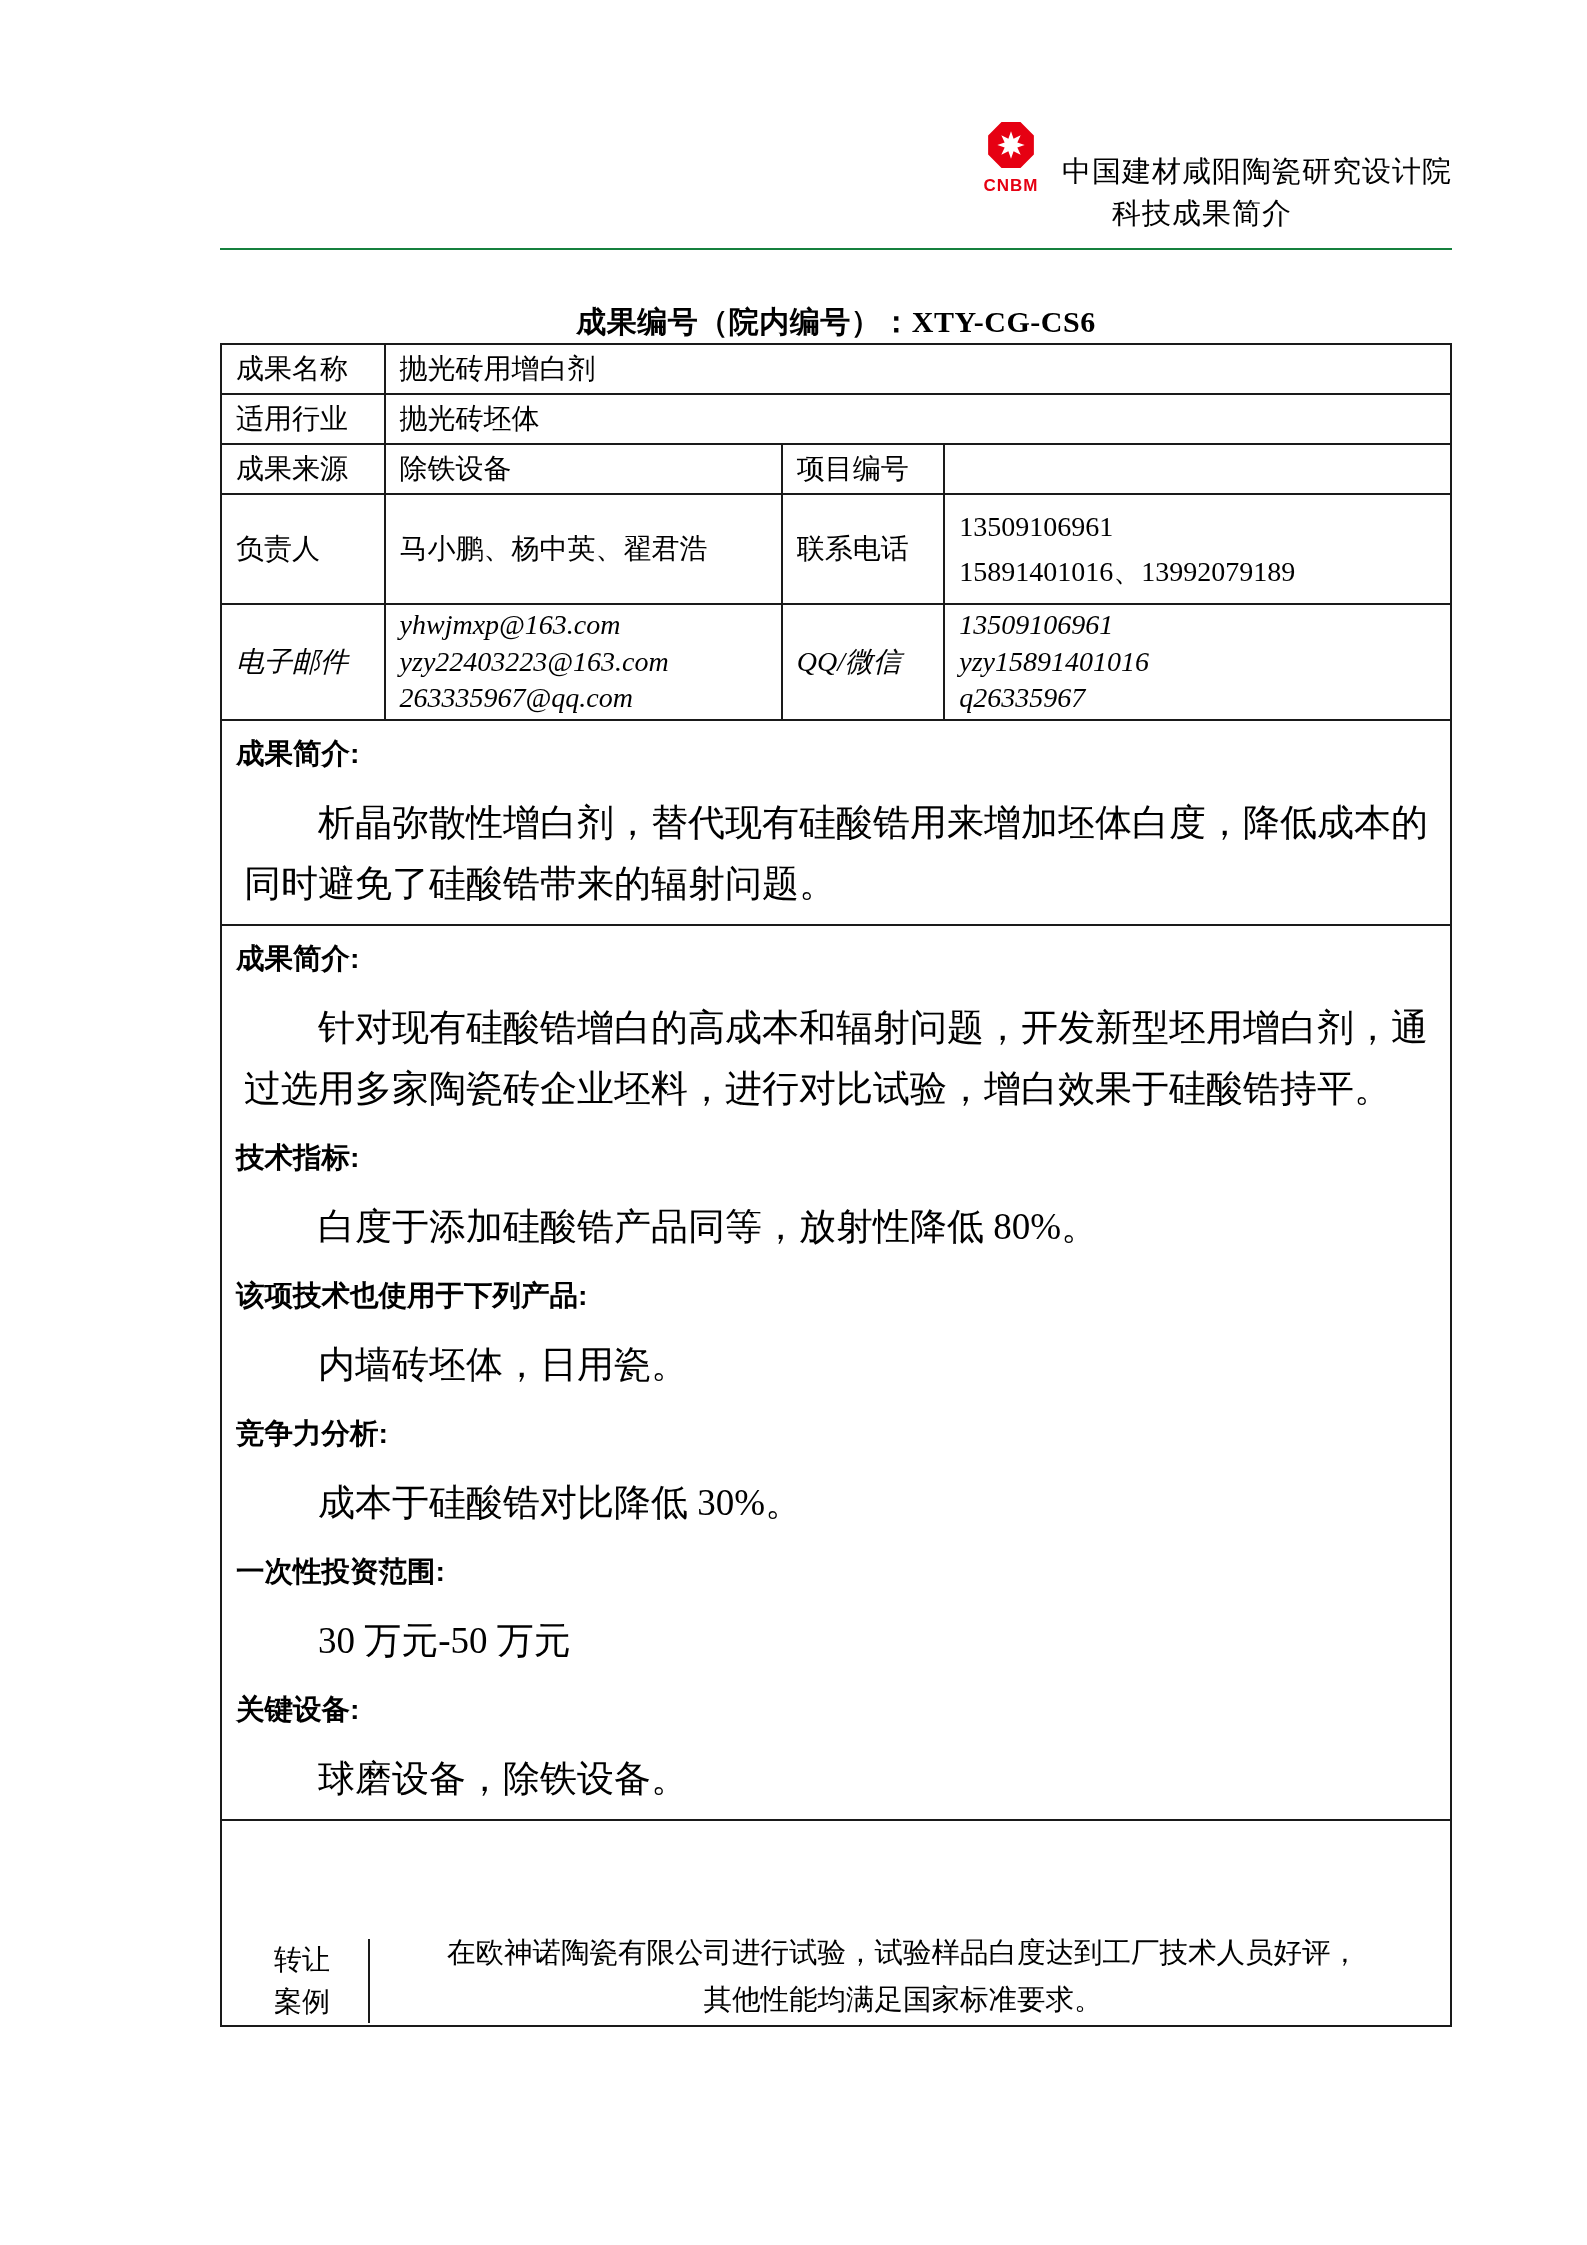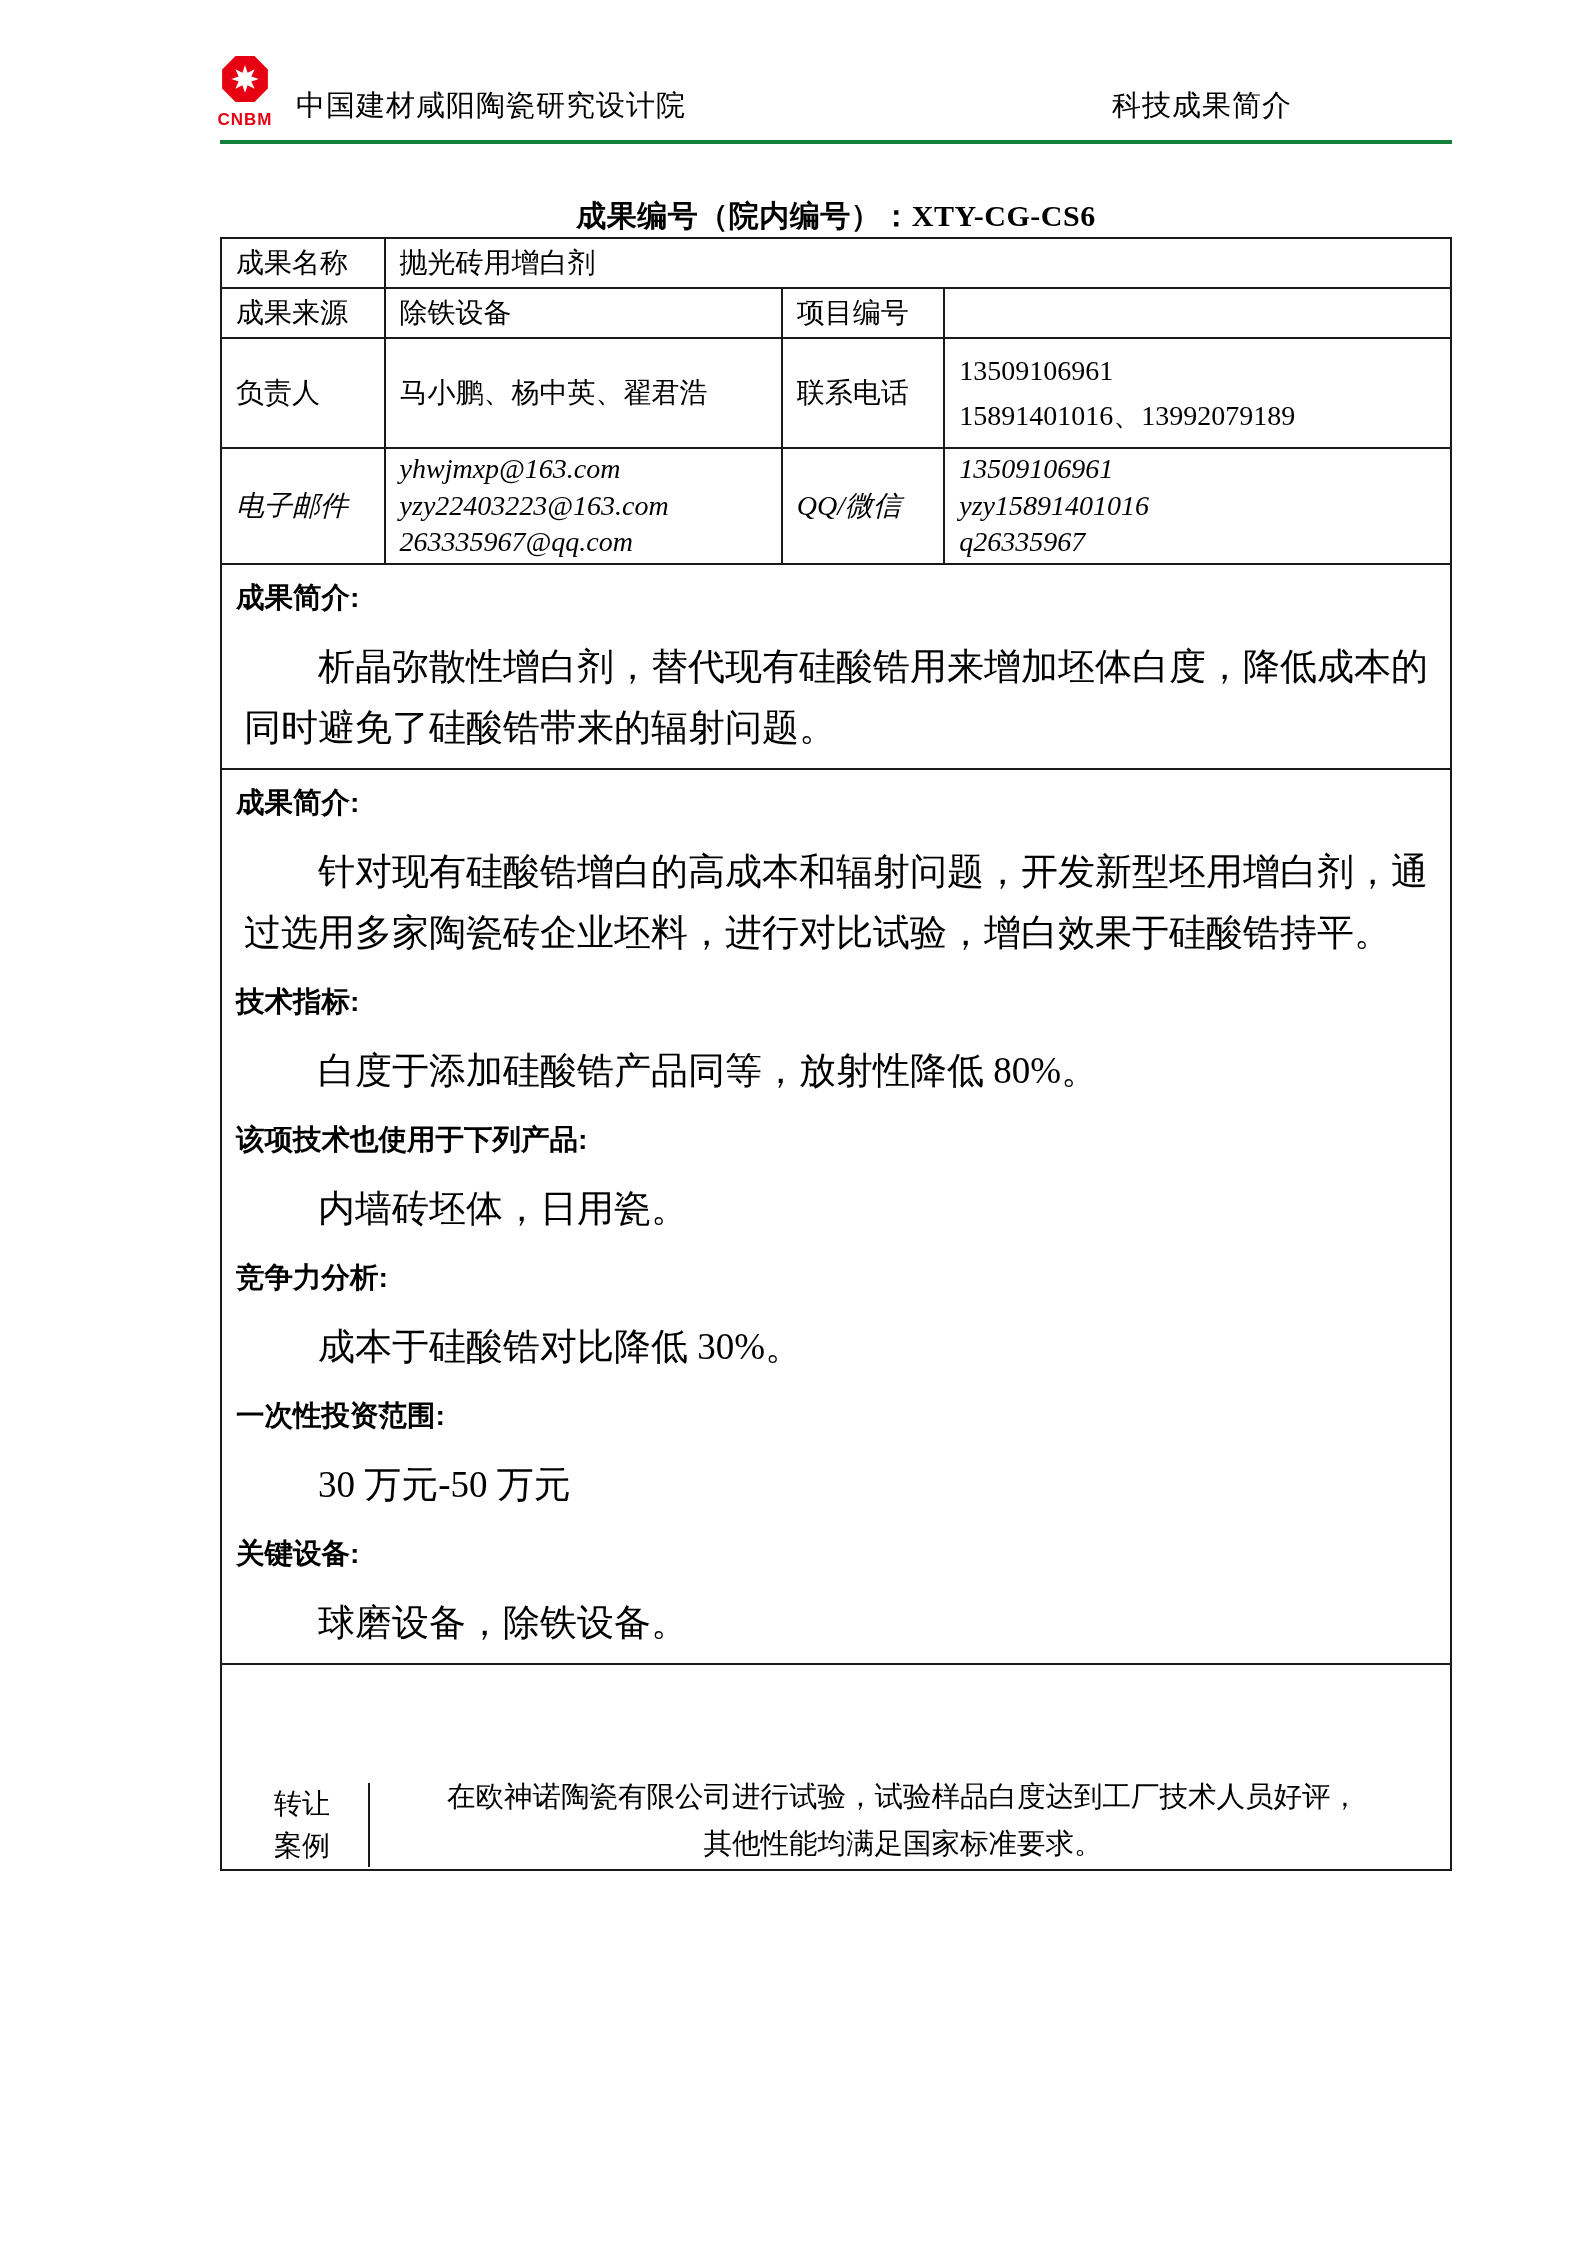--- a/index.html
+++ b/index.html
@@ -17,23 +17,24 @@
     position: absolute;
     left: 220px;
     top: 0;
     width: 1232px;
   }
   
   .header {
     display: flex;
     justify-content: space-between;
     align-items: flex-end;
-    padding-top: 48px;
-    border-bottom: 4px solid #15803d;
+    padding-top: 114px;
+    border-bottom: 2px solid #15803d;
     padding-bottom: 10px;
+    flex-direction: column;
   }
   .header-left { display: flex; align-items: flex-end; gap: 18px; }
   .logo { width: 66px; text-align: center; margin-left: -8px; }
   .logo svg { display:block; width: 62px; height: 62px; margin: 0 auto; }
   .logo-text {
     font-family: "Liberation Sans", sans-serif;
     font-weight: bold;
     font-size: 17px;
     letter-spacing: 1px;
     color: #e60012;
@@ -161,20 +162,24 @@
           <col class="col3">
           <col class="col4">
       </colgroup>
 
       <tbody>
           <tr class="r-small">
         <td>成果名称</td>
         <td colspan="3">抛光砖用增白剂</td>
       </tr>
 
+      <tr class="r-small">
+        <td>适用行业</td>
+        <td colspan="3">抛光砖坯体</td>
+      </tr>
 
       <tr class="r-small">
         <td>成果来源</td>
         <td>除铁设备</td>
         <td>项目编号</td>
         <td></td>
       </tr>
 
       <tr class="r-leader">
         <td class="v-bottom">负责人</td>

